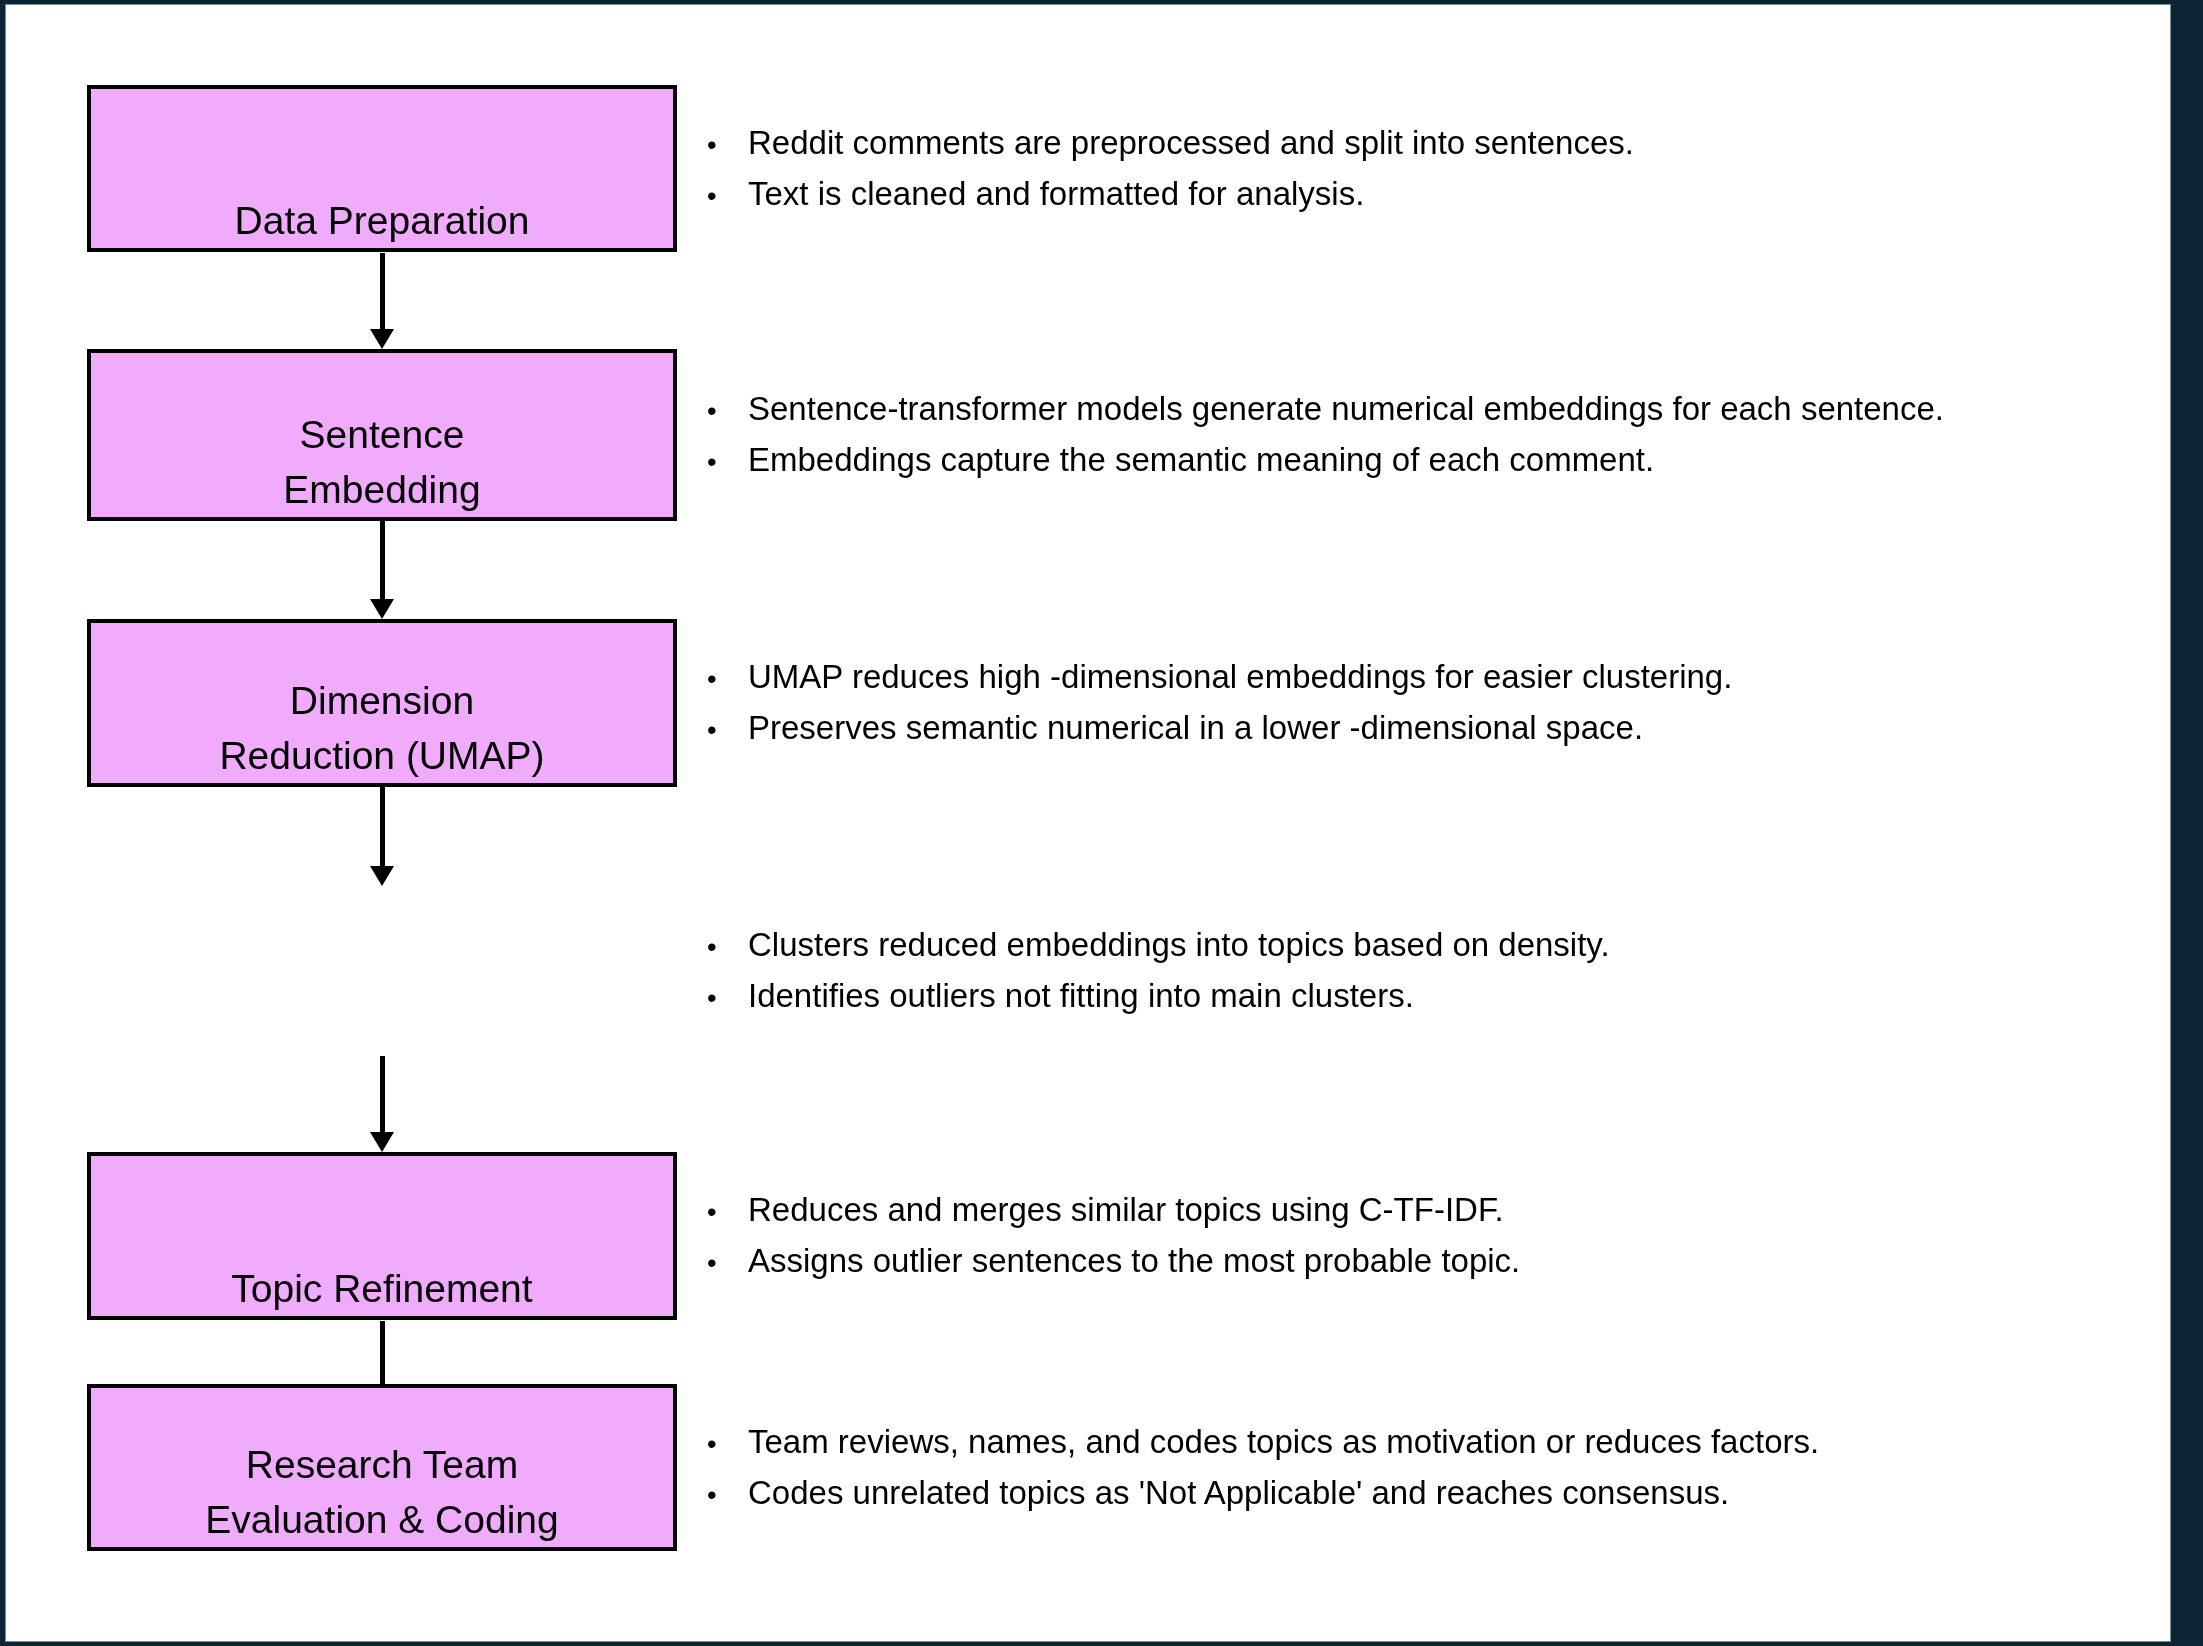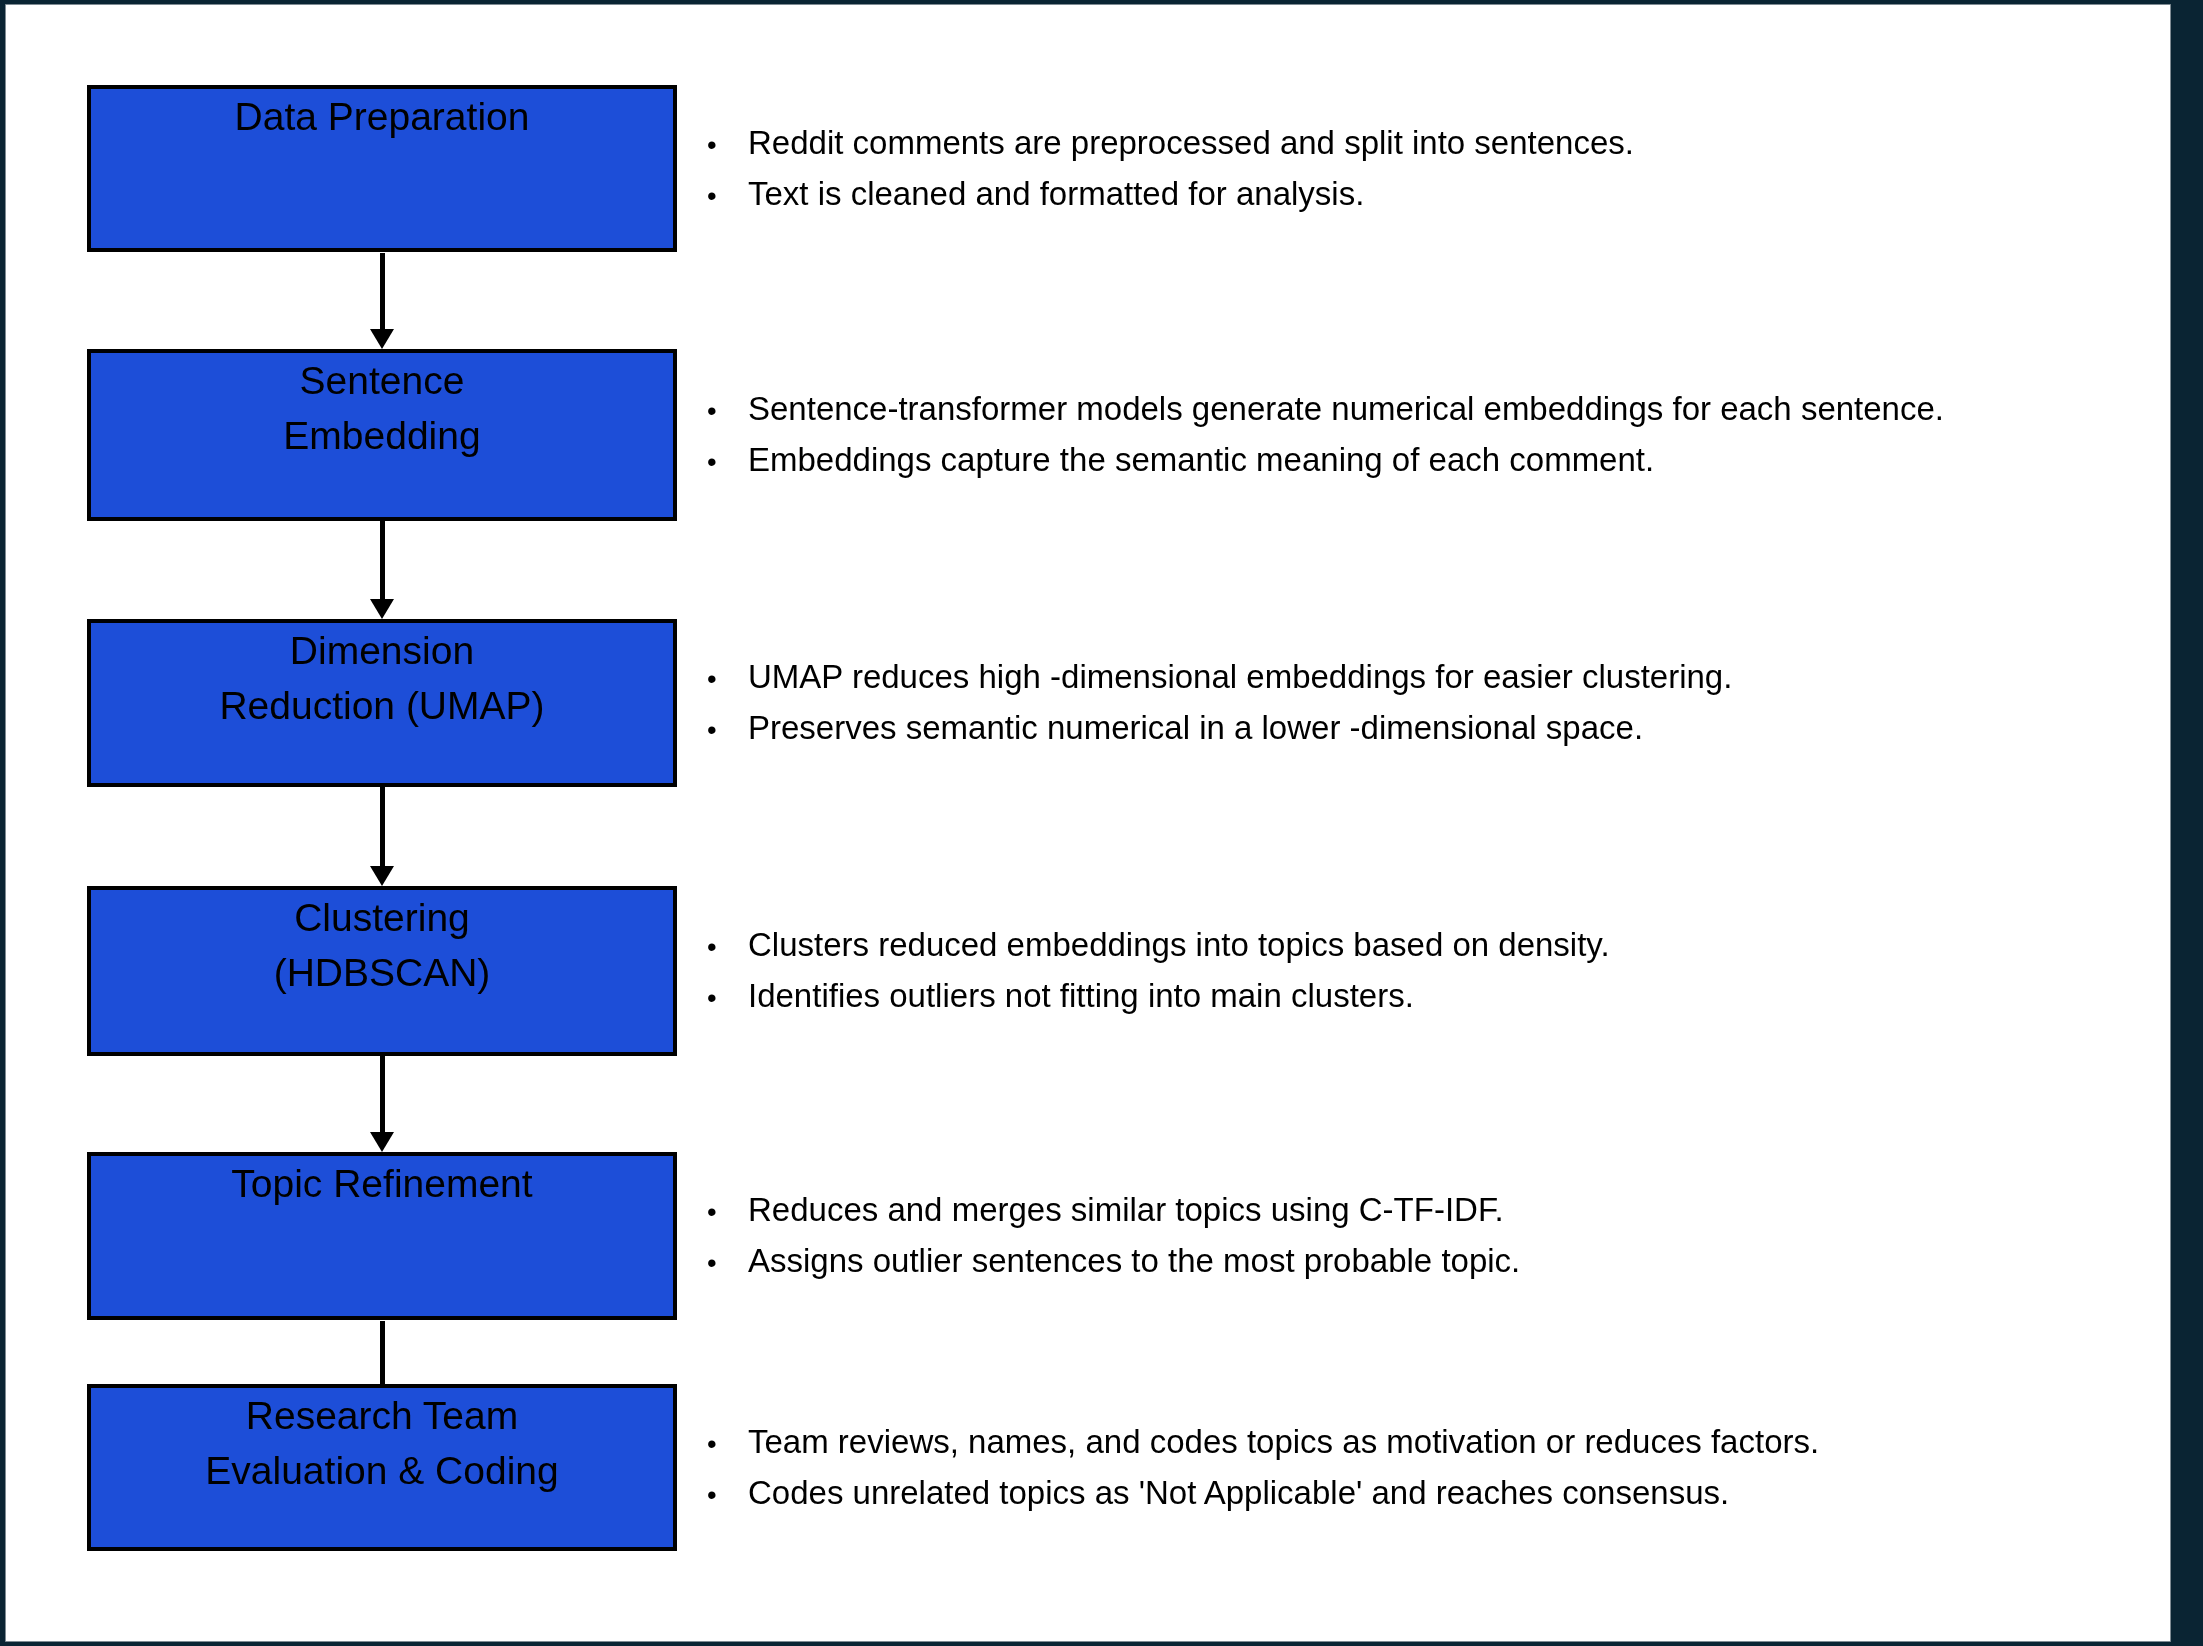--- a/index.html
+++ b/index.html
@@ -29,23 +29,23 @@
     width: 100%;
   }
   .flow-box {
     position: absolute;
     left: 87px;
     top: 0;
     width: 590px;
     height: 100%;
     box-sizing: border-box;
     border: 4.6px solid #000000;
-    background: #1d4ed8;
+    background: #f0abfc;
     display: flex;
-    align-items: flex-start;
+    align-items: flex-end;
     justify-content: center;
   }
   .flow-box-label {
     font-size: 39px;
     line-height: 55px;
     color: #000000;
     text-align: center;
     white-space: pre-line;
   }
   .bullets {
@@ -161,24 +161,20 @@
         <span class="text">Preserves semantic numerical in a lower -dimensional space.</span>
       </li>
     </ul>
   </div>
   <div class="flow-arrow" style="top:787px;height:99px">
     <div class="shaft"></div>
     <div class="head"></div>
   </div>
 
   <div class="step-row" style="top:886px;height:170px">
-    <div class="flow-box">
-      <span class="flow-box-label">Clustering
-(HDBSCAN)</span>
-    </div>
     <ul class="bullets">
       <li class="bullet">
         <span class="dot">•</span>
         <span class="text">Clusters reduced embeddings into topics based on density.</span>
       </li>
       <li class="bullet">
         <span class="dot">•</span>
         <span class="text">Identifies outliers not fitting into main clusters.</span>
       </li>
     </ul>

